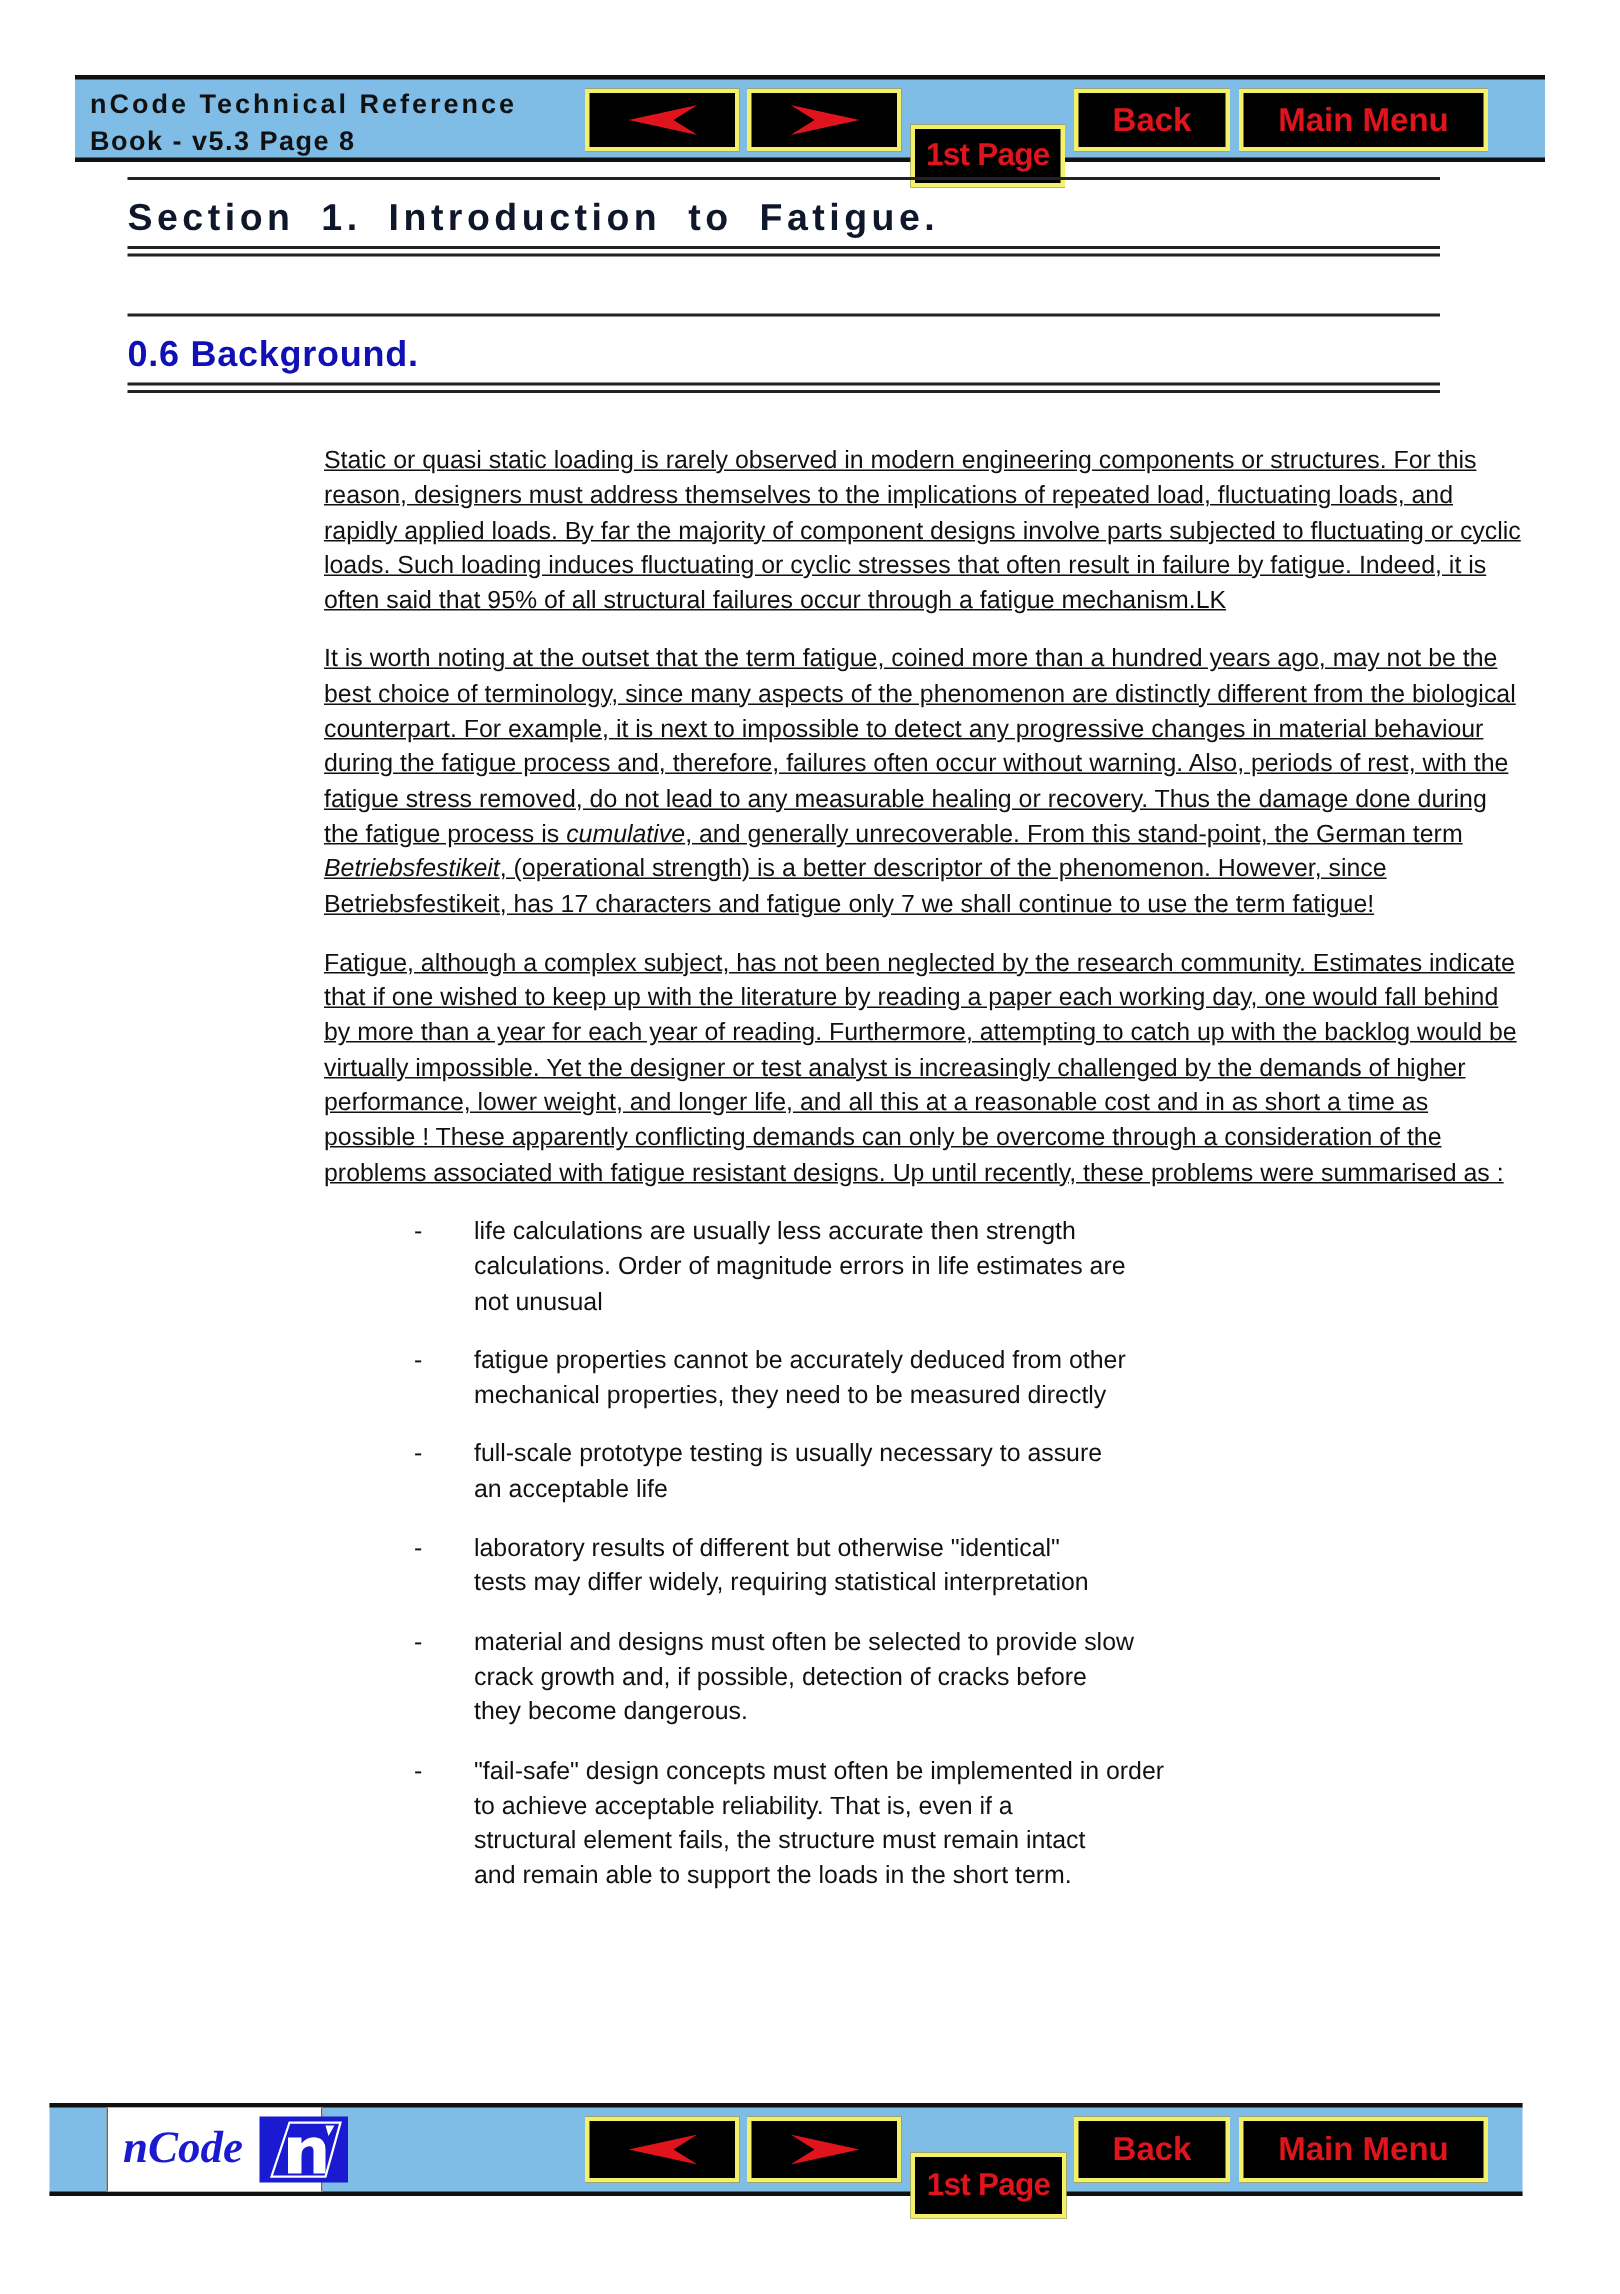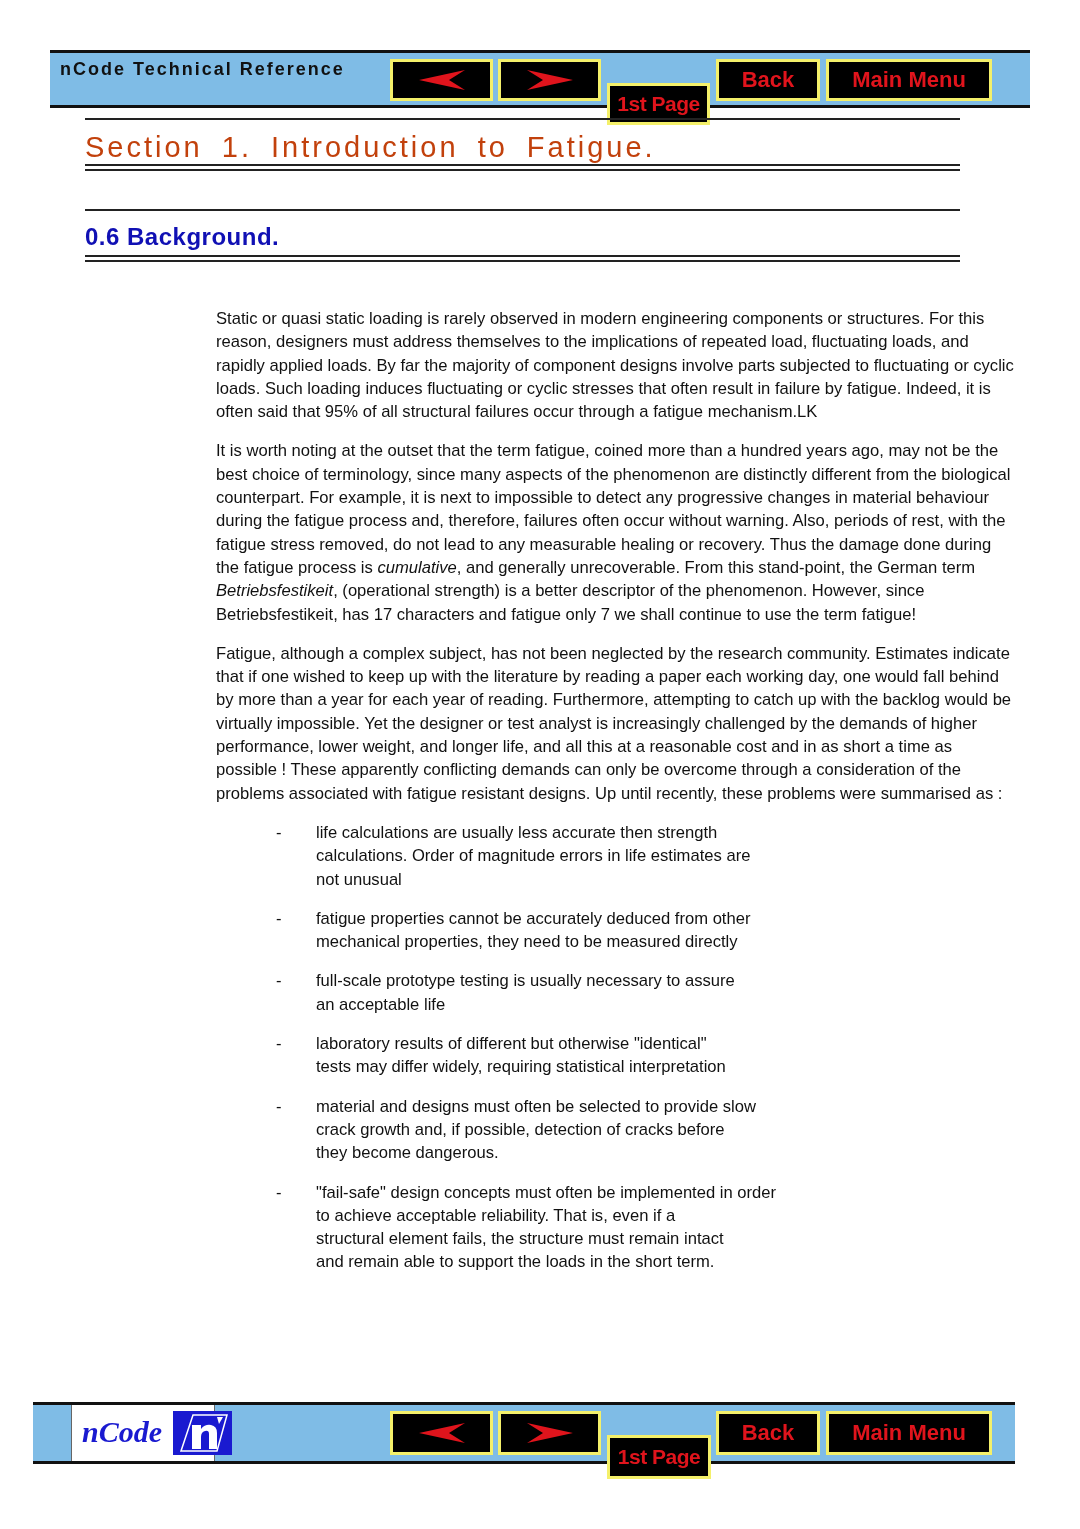--- a/index.html
+++ b/index.html
@@ -10,44 +10,45 @@
   .topbar .title { position: absolute; left: 10px; top: 4px; font-weight: bold; color: #111; font-size: 18px; line-height: 25px; letter-spacing: 2px; }
   .topbar .title .l2 { letter-spacing: 1px; }
 
   .navbtn { position: absolute; background: #000; border: 3px solid #f4f06a; box-sizing: border-box; display: flex; align-items: center; justify-content: center; color: #e0141c; font-weight: bold; font-size: 22px; cursor: pointer; }
   .navbtn.small { font-size: 21px; letter-spacing: -0.5px; margin-top: 24px; }
 
   .arrow { width: 46px; height: 20px; display: block; }
 
   
   .rule { position: absolute; left: 85px; width: 875px; background: #222; }
-  .h-section { position: absolute; left: 85px; top: 131px; font-size: 29px; font-weight: normal; color: #c2410c; letter-spacing: 3px; word-spacing: 8px; }
+  .h-section { position: absolute; left: 85px; top: 131px; font-size: 25px; font-weight: bold; color: #0f172a; letter-spacing: 3px; word-spacing: 8px; }
   .h-sub { position: absolute; left: 85px; top: 223px; font-size: 24px; font-weight: bold; color: #1010b4; letter-spacing: 0.5px; }
 
   
   .body { position: absolute; left: 216px; top: 295px; width: 800px; font-size: 16.6px; line-height: 23.3px; color: #111; }
-  .body p { margin: 12px 0 16px 0; }
+  .body p { margin: 0 0 16px 0; text-decoration: underline; }
   .body em { font-style: italic; }
   .bullets { list-style: none; margin: 0 0 16px 0; padding: 0; }
   .bullets li { position: relative; padding-left: 100px; margin-bottom: 16px; width: 520px; }
   .bullets li .dash { position: absolute; left: 60px; top: 0; }
   .bullets li .btext { white-space: pre-line; }
 
   
   .botbar { position: absolute; left: 33px; top: 1402px; width: 982px; height: 62px; background: #7fbce6; border-top: 3px solid #111; border-bottom: 3px solid #111; box-sizing: border-box; }
   .logo { position: absolute; left: 38px; top: 0; width: 144px; height: 56px; background: #fff; border-left: 1px solid #666; border-right: 1px solid #666; box-sizing: border-box; }
   .logo .word { position: absolute; left: 10px; top: 10px; font-family: "Liberation Serif", serif; font-style: italic; font-weight: bold; font-size: 30px; color: #1a1ad0; }
   .logo .mark { position: absolute; left: 101px; top: 6px; width: 59px; height: 44px; background: #1a1ad0; }
 </style>
 </head>
 <body>
 
 <div class="topbar">
   <div class="title">
     <div>nCode Technical Reference</div>
+    <div class="l2">Book - v5.3  Page 8</div>
   </div>
   <div class="navbtn" style="left:340px;top:6px;width:103px;height:42px;">
     <svg class="arrow" viewBox="0 0 46 20">
         <polygon points="0,10 46,0 30,10 46,20" fill="#e0141c"></polygon>
       </svg>
   </div>
   <div class="navbtn" style="left:448px;top:6px;width:103px;height:42px;">
     <svg class="arrow" viewBox="0 0 46 20">
         <polygon points="46,10 0,0 16,10 0,20" fill="#e0141c"></polygon>
       </svg>

